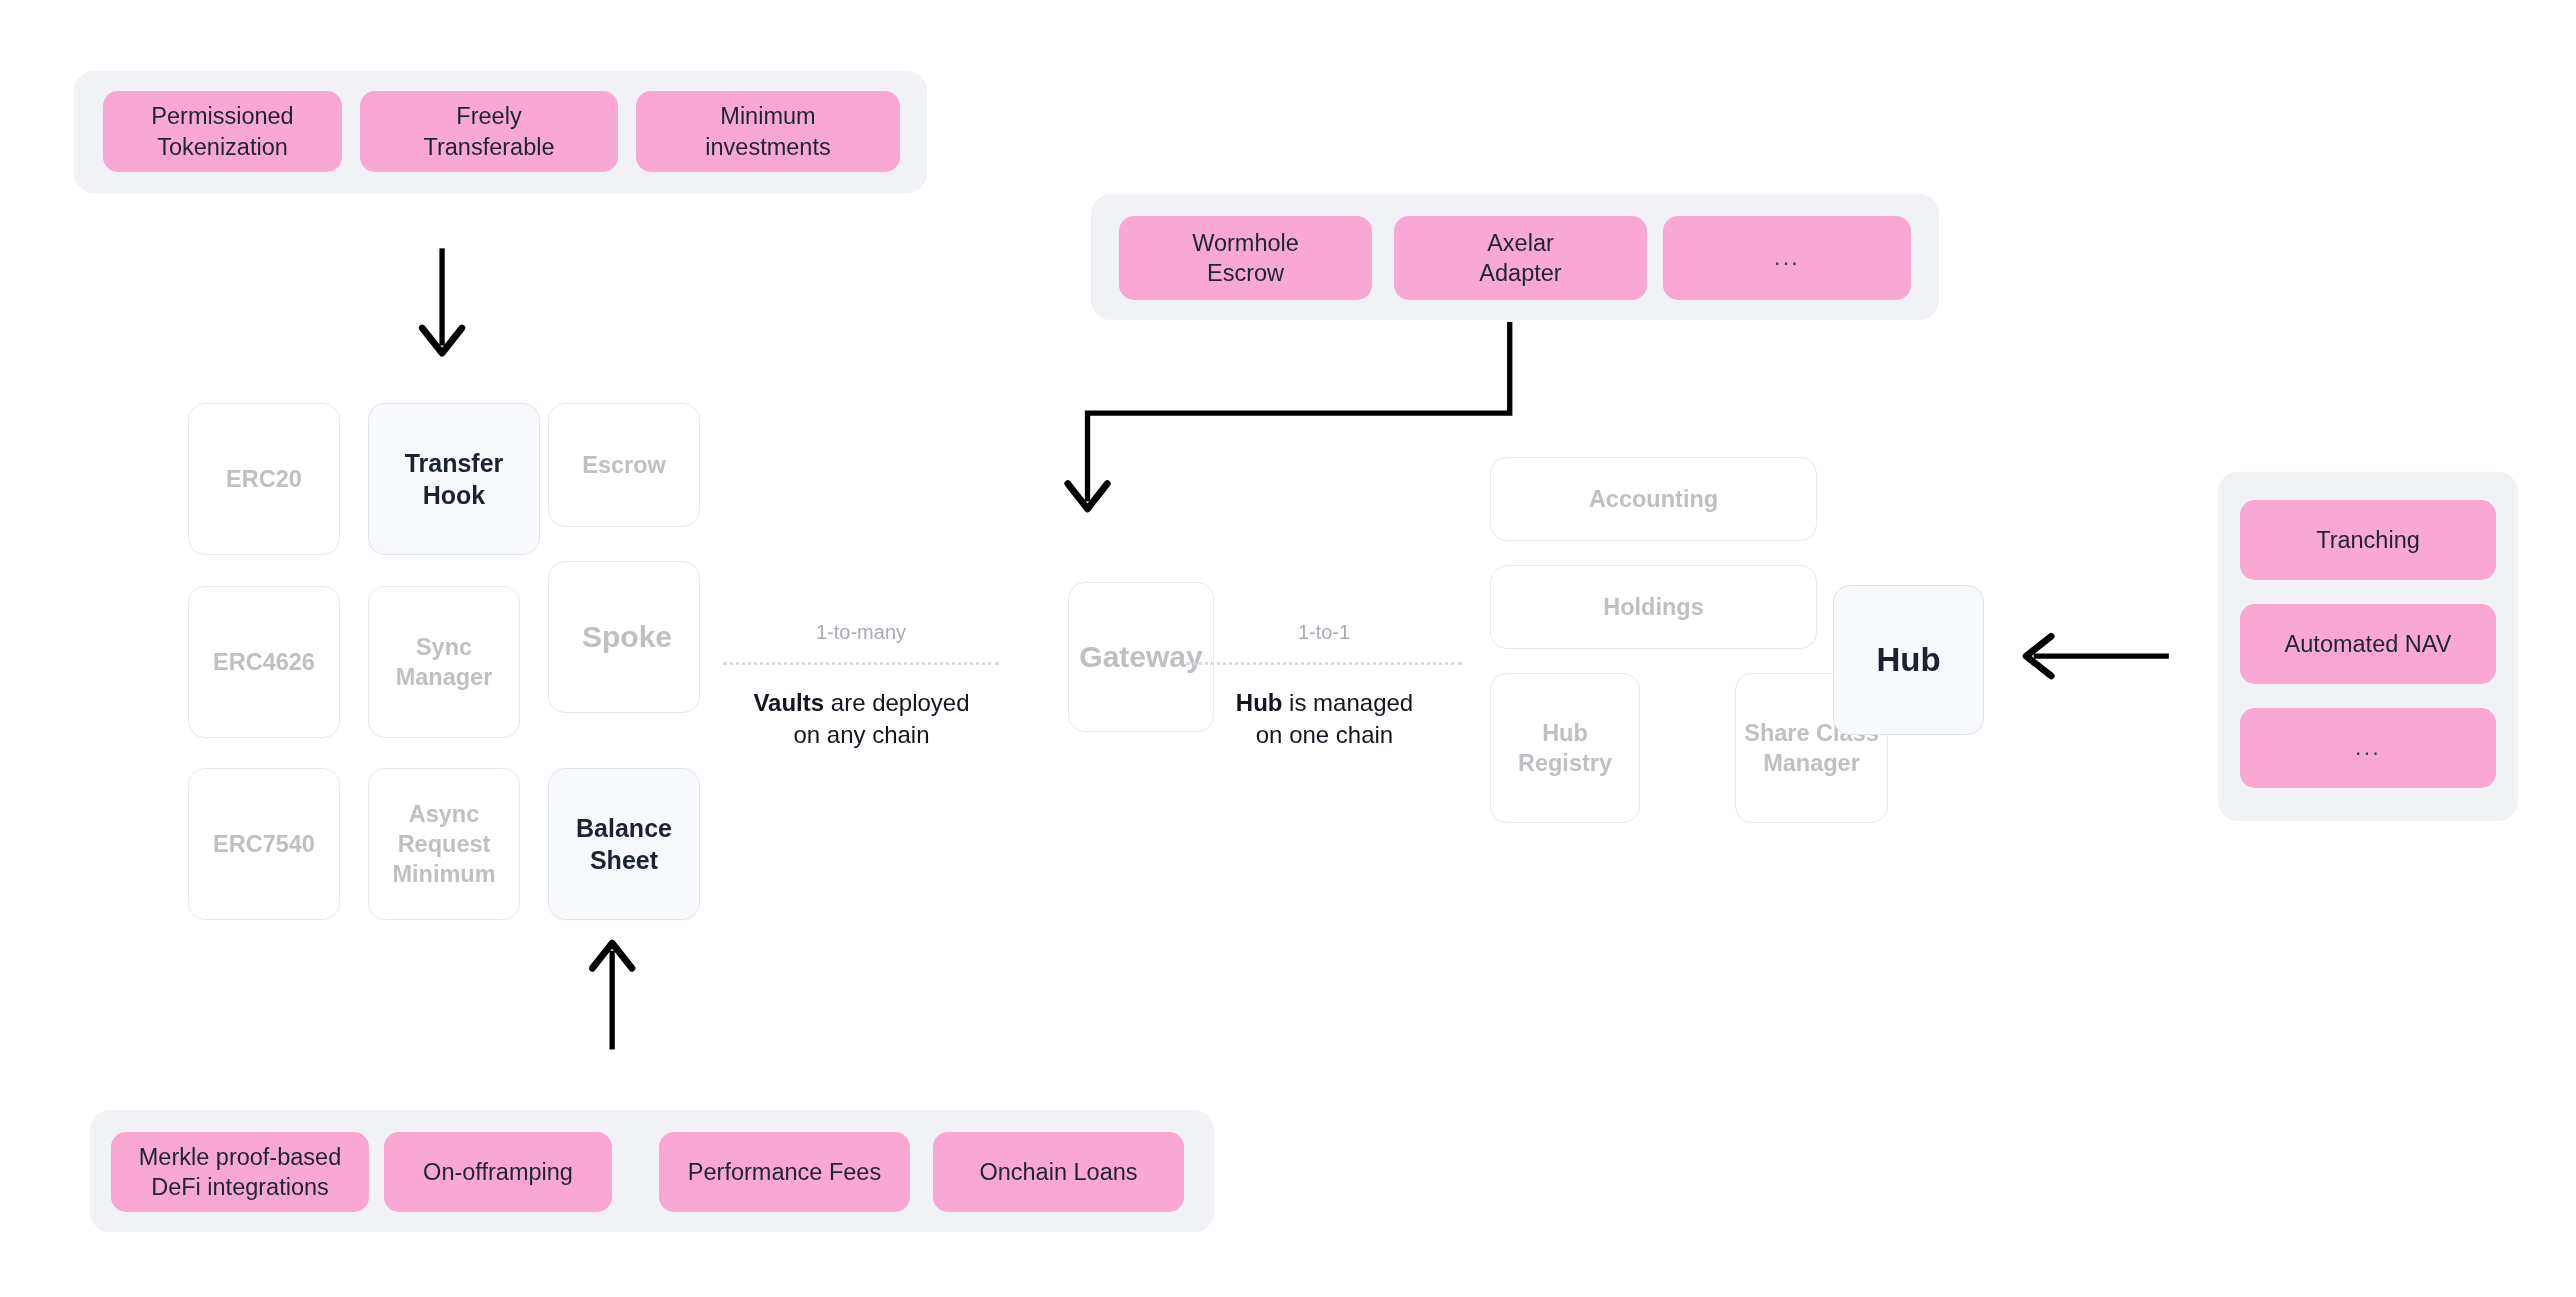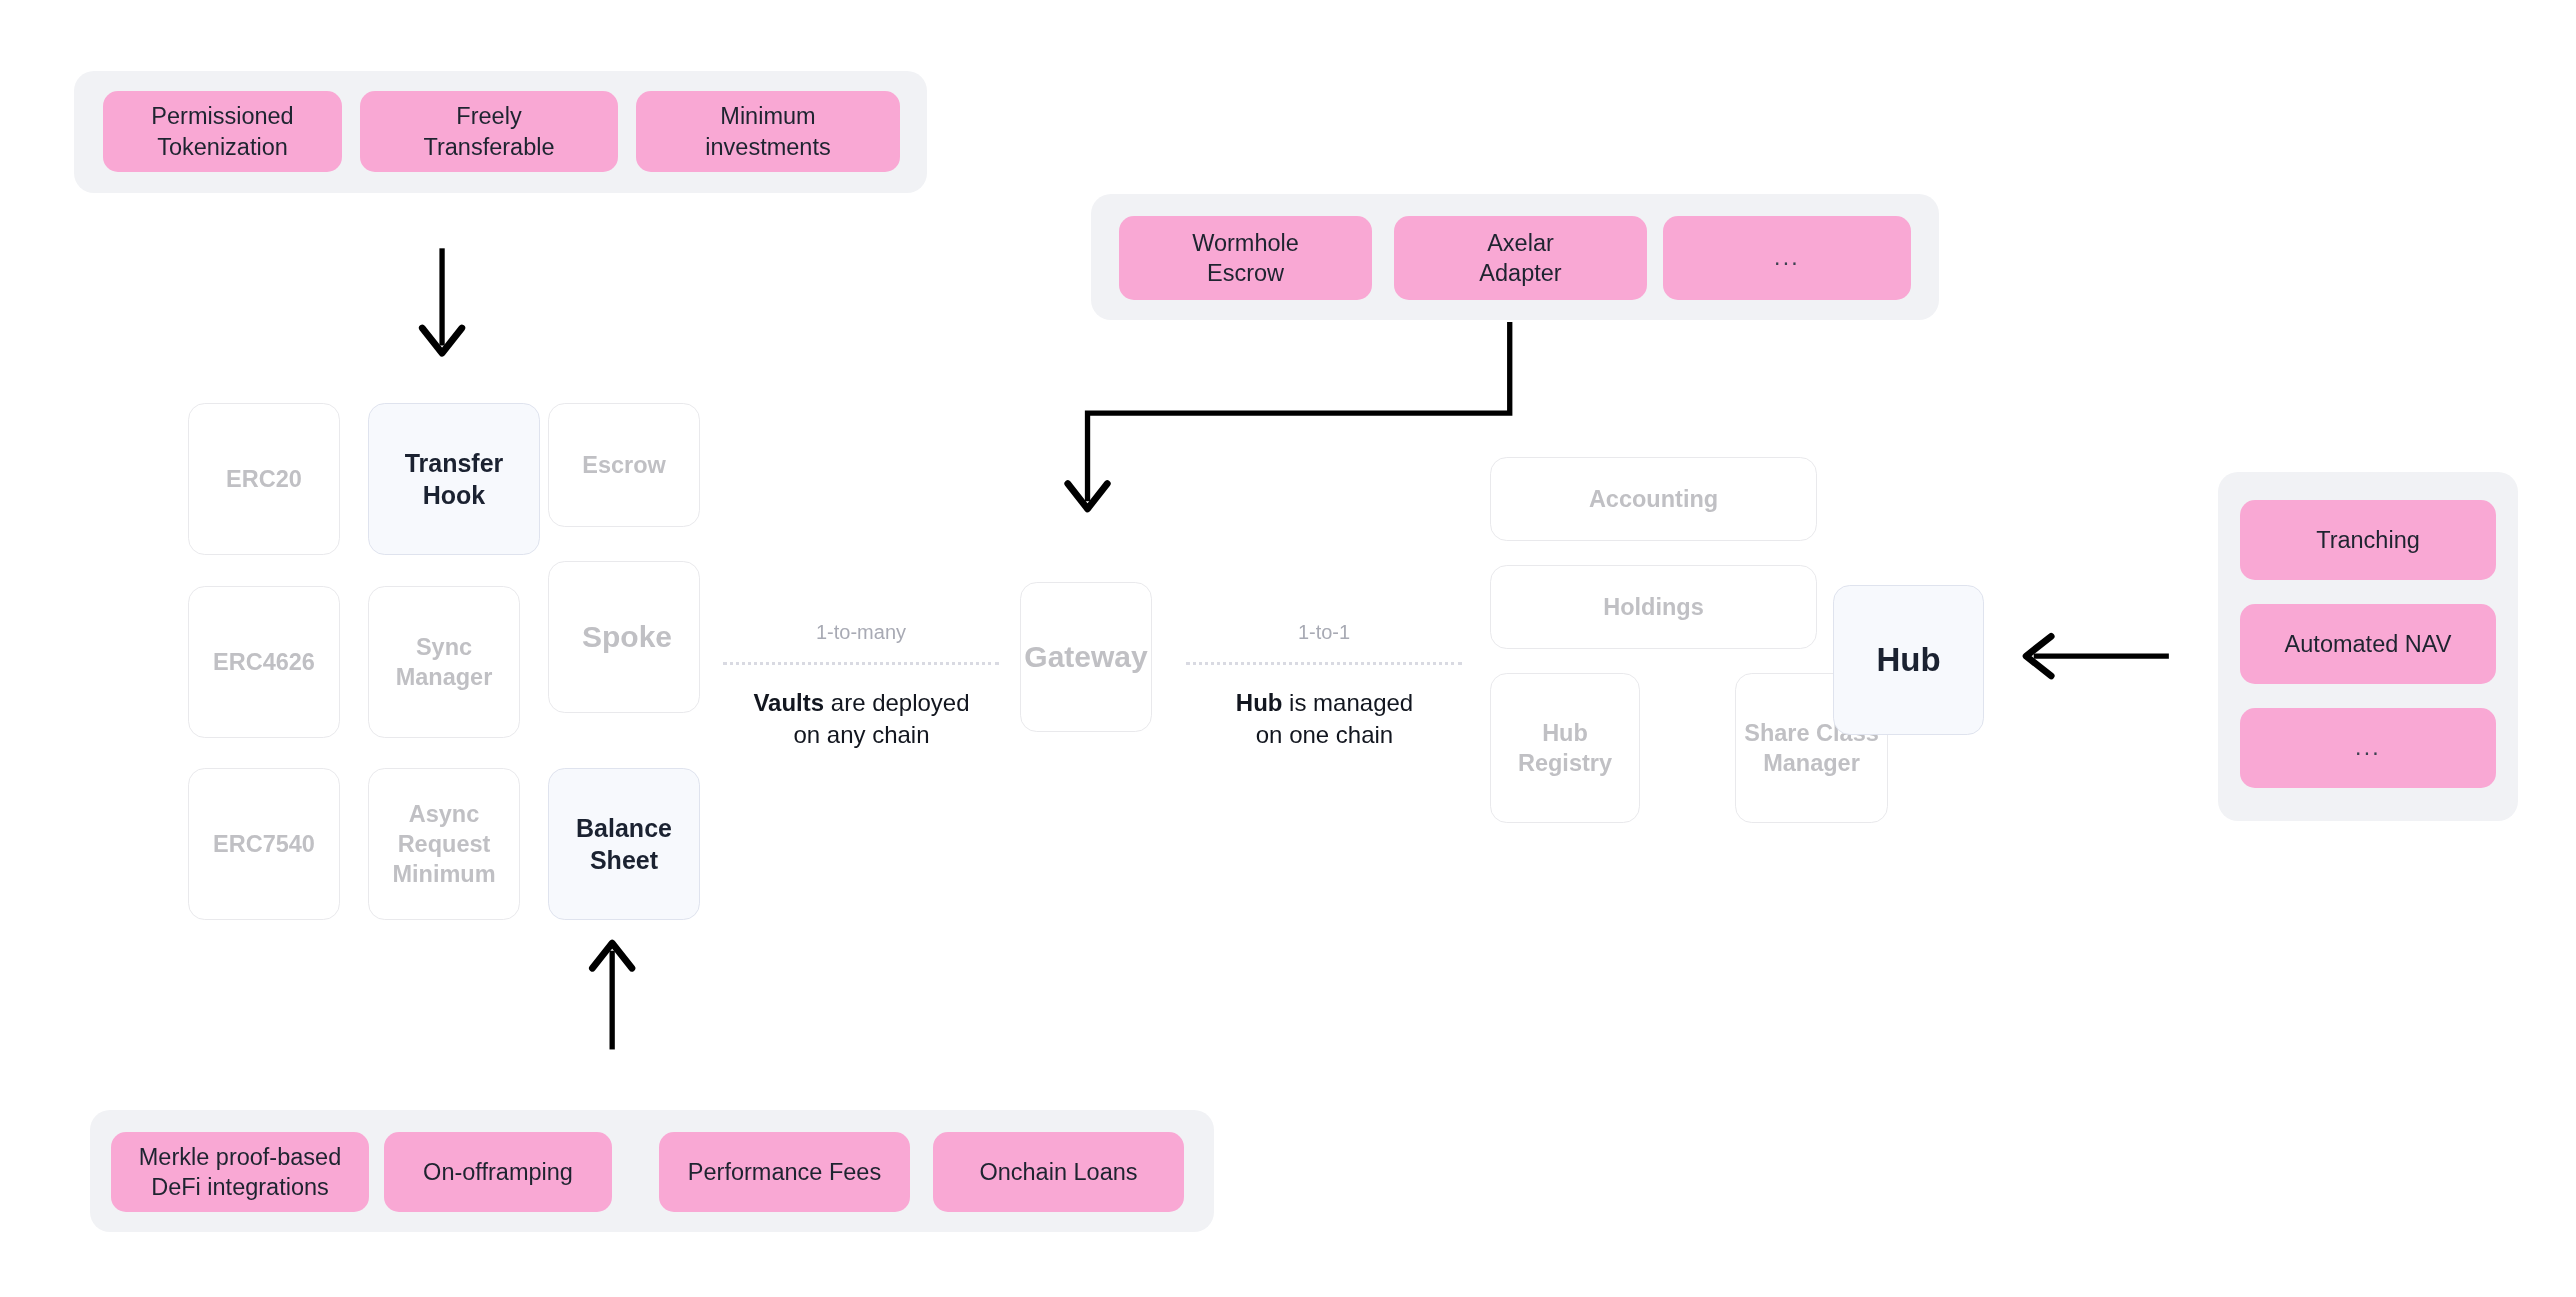--- a/index.html
+++ b/index.html
@@ -151,21 +151,21 @@
 Manager</div>
   <div class="card outline big-ghost" style="left:548px; top:561px; width:152px; height:152px;padding-left:6px;">Spoke</div>
 
   <div class="card outline" style="left:188px; top:768px; width:152px; height:152px;">ERC7540</div>
   <div class="card outline" style="left:368px; top:768px; width:152px; height:152px; white-space:pre-line;">Async
 Request
 Minimum</div>
   <div class="card highlight" style="left:548px; top:768px; width:152px; height:152px; white-space:pre-line;">Balance
 Sheet</div>
 
-  <div class="card outline big-ghost" style="left:1020px; top:582px; width:132px; height:150px;">Gateway</div>
+  <div class="card outline big-ghost" style="left:1068px; top:582px; width:146px; height:150px;">Gateway</div>
 
   <div class="card outline" style="left:1490px; top:457px; width:327px; height:84px;">Accounting</div>
   <div class="card outline" style="left:1490px; top:565px; width:327px; height:84px;">Holdings</div>
   <div class="card outline" style="left:1490px; top:673px; width:150px; height:150px; white-space:pre-line;">Hub
 Registry</div>
   <div class="card outline" style="left:1735px; top:673px; width:153px; height:150px; white-space:pre-line;">Share Class
 Manager</div>
 
   <div class="card highlight hub-label" style="left:1833px; top:585px; width:151px; height:150px;">Hub</div>
 

